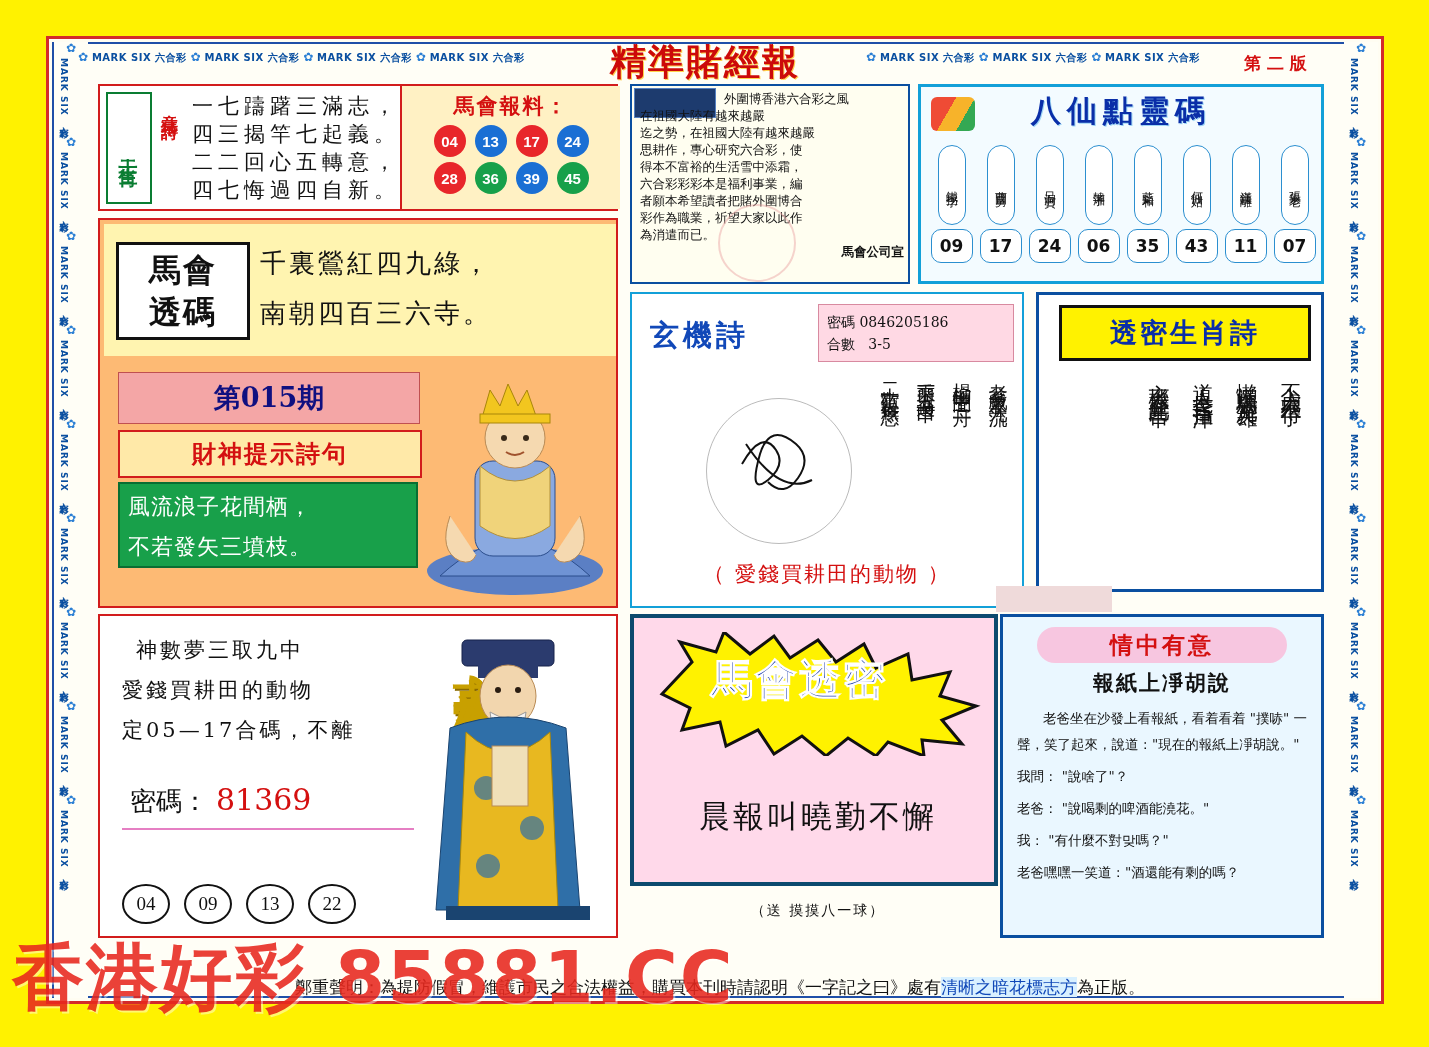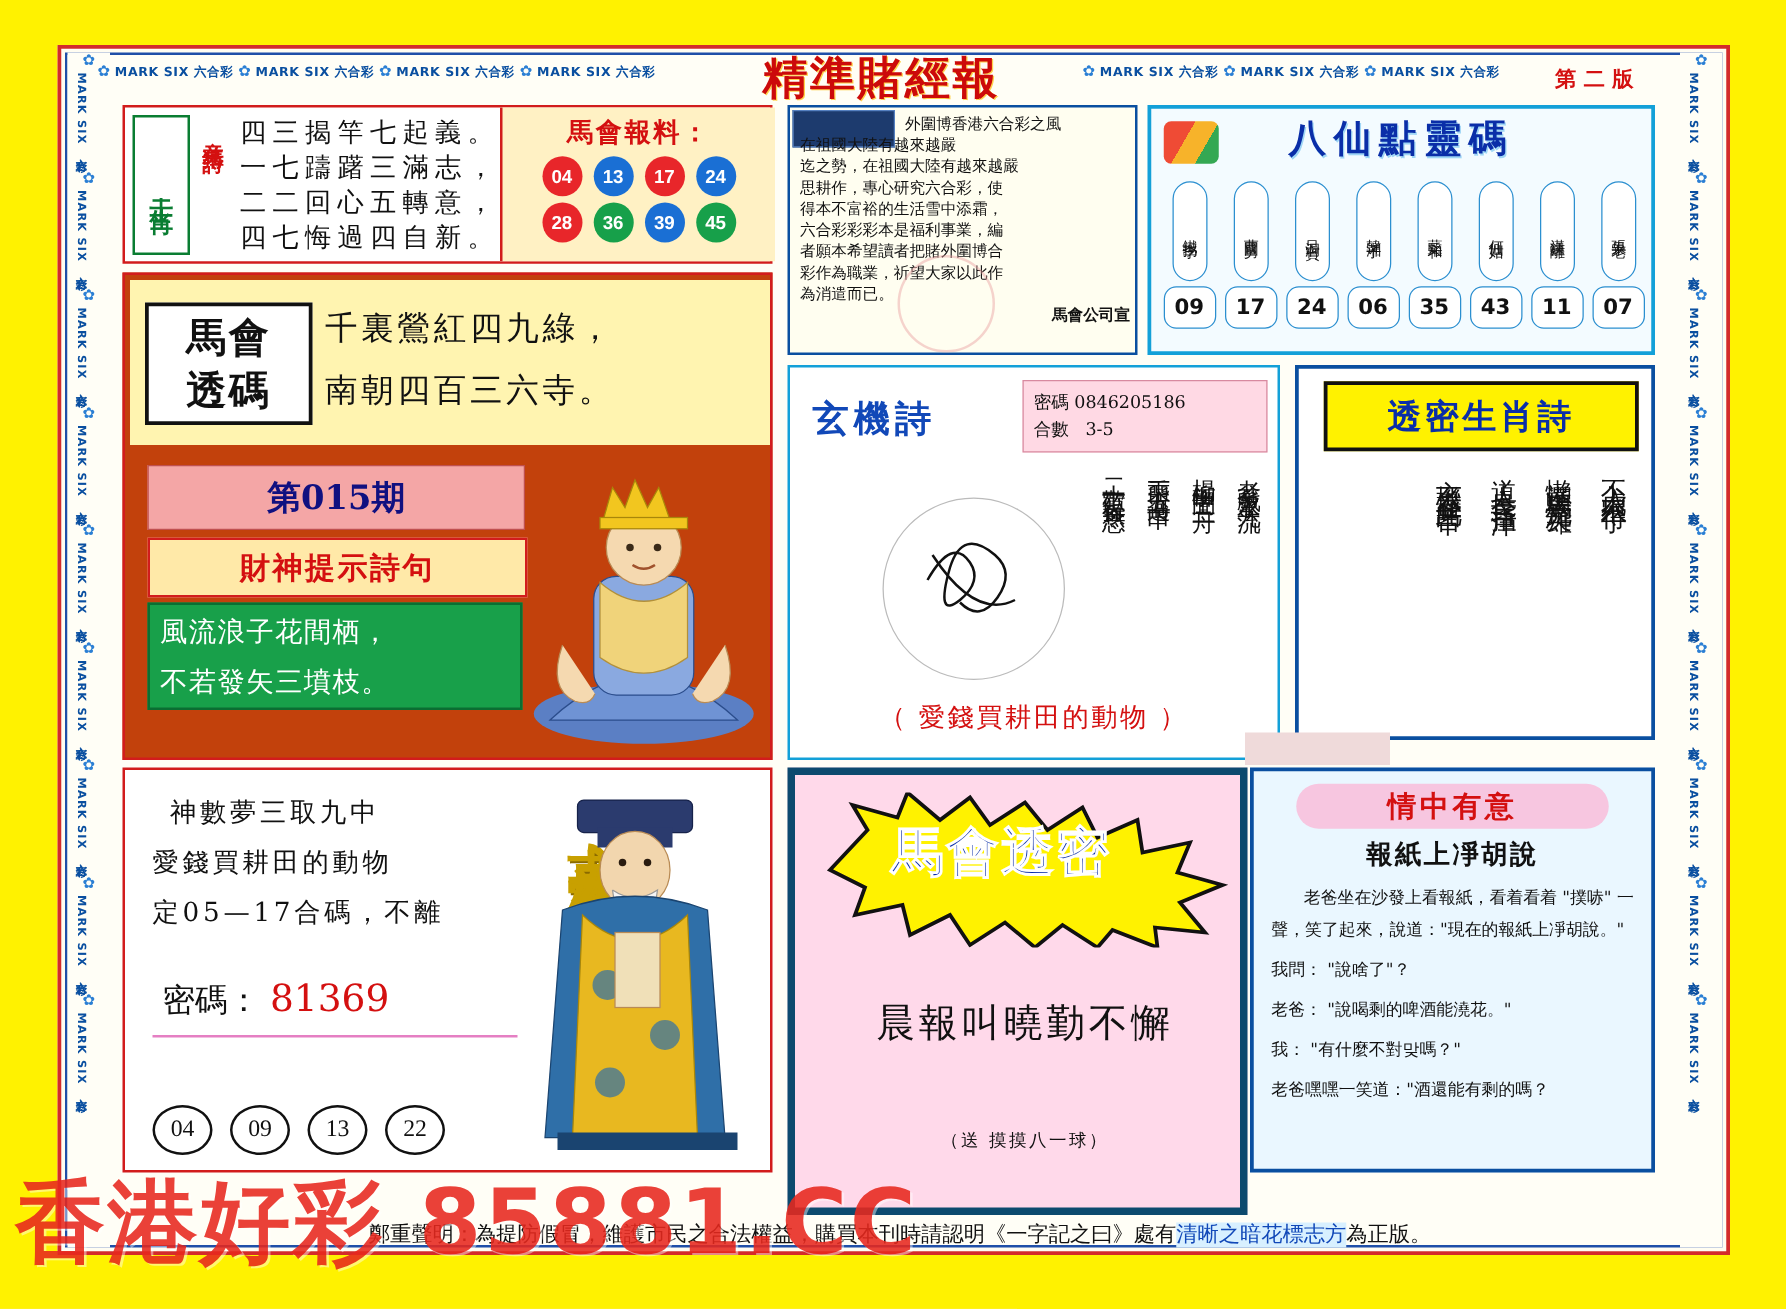--- a/index.html
+++ b/index.html
@@ -131,21 +131,21 @@
     display:flex;align-items:center;justify-content:center;letter-spacing:2px;
   }
   #baxian .nmwrap{height:80px;display:flex;align-items:center;justify-content:center;}
   #baxian .num{
     margin:4px auto 0;width:40px;height:32px;border:1px solid #2b8fd0;border-radius:10px;
     background:#fff;display:flex;align-items:center;justify-content:center;
     font-size:17px;font-weight:bold;color:#111;
   }
 
   
-  #matou{left:98px;top:218px;width:520px;height:390px;border:2px solid #d21c1c;background:#c2410c;}
+  #matou{left:98px;top:218px;width:520px;height:390px;border:2px solid #d21c1c;background:#fdba74;}
   #matou .yellowbar{
     position:absolute;left:4px;top:4px;width:512px;height:132px;background:#fff4b0;
   }
   #matou .tag{
     position:absolute;left:16px;top:22px;width:128px;height:92px;border:3px solid #111;
     background:#fff;display:flex;align-items:center;justify-content:center;
     font-family:"DejaVu Serif",serif;font-size:32px;font-weight:bold;color:#111;
     letter-spacing:2px;line-height:40px;text-align:center;
   }
   #matou .verse{
@@ -233,21 +233,21 @@
     display:flex;align-items:center;justify-content:center;font-size:19px;color:#111;
     font-family:"Liberation Serif",serif;background:#fff;
   }
   #shenshu .big{
     position:absolute;right:96px;top:12px;writing-mode:vertical-rl;
     font-family:"DejaVu Serif",serif;font-size:56px;color:#c8a000;font-weight:bold;
     letter-spacing:6px;text-shadow:2px 2px 0 #8a6a00;
   }
 
   
-  #toumi2{left:630px;top:614px;width:368px;height:358px;border:6px solid #0c4a6e;background:#ffd9ea;}
+  #toumi2{left:630px;top:614px;width:368px;height:272px;border:4px solid #0c4a6e;background:#ffd9ea;}
   #toumi2 .star{
     position:absolute;left:20px;top:14px;width:330px;height:124px;
   }
   #toumi2 .startxt{
     position:absolute;left:0;top:34px;width:330px;text-align:center;
     font-family:"DejaVu Serif",serif;font-size:42px;font-weight:bold;color:#0a2ea8;
     letter-spacing:2px;-webkit-text-stroke:1px #fff;
   }
   #toumi2 .ln{
     position:absolute;width:348px;text-align:center;
@@ -350,22 +350,22 @@
   <div class="edition">第 二 版</div>
 
   <div class="box" id="zodiac">
     <div class="lbl">
       <span style="writing-mode:vertical-rl;display:inline-block;height:104px;letter-spacing:4px;">十二生肖</span>
     </div>
     <div class="lbl2">
       <span style="writing-mode:vertical-rl;display:inline-block;letter-spacing:4px;">竟猜詩</span>
     </div>
     <div class="poem">
+      <div>一七躊躇三滿志，</div>
       <div>四三揭竿七起義。</div>
-      <div>一七躊躇三滿志，</div>
       <div>二二回心五轉意，</div>
       <div>四七悔過四自新。</div>
     </div>
     <div class="rightpane">
       <div class="rhead">馬會報料：</div>
       <div class="ballrow">
         <div class="ball b-red">04</div>
         <div class="ball b-blue">13</div>
         <div class="ball b-red">17</div>
         <div class="ball b-blue">24</div>

